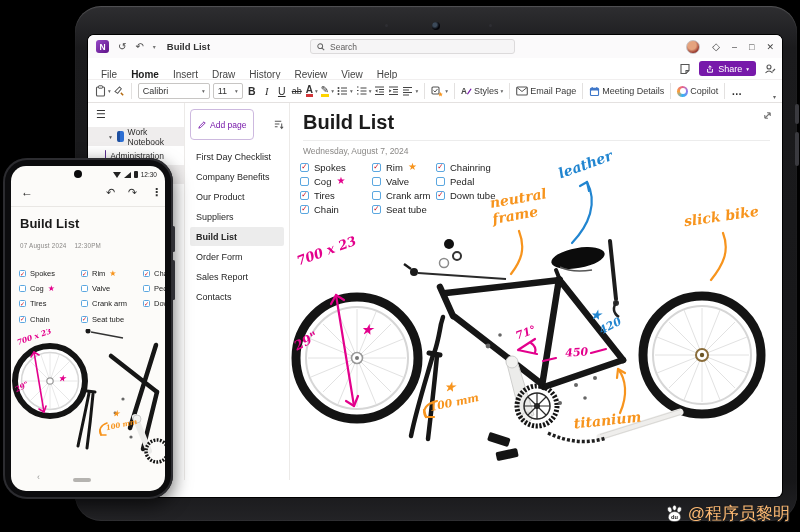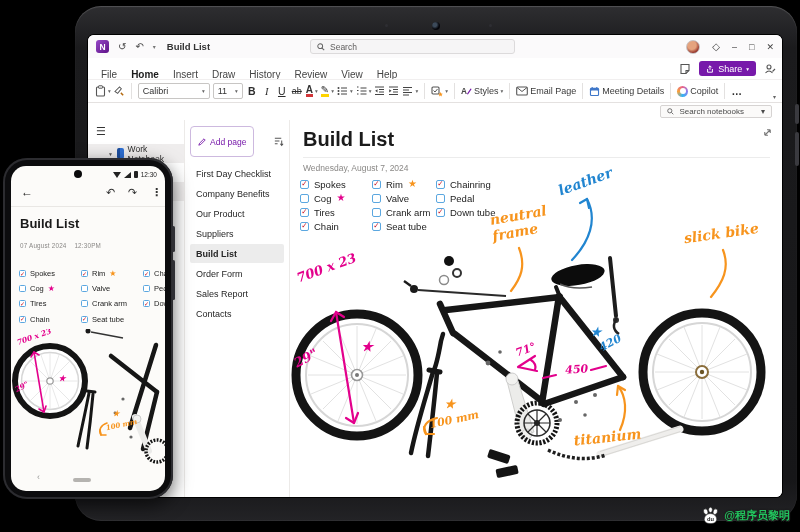--- a/index.html
+++ b/index.html
@@ -113,21 +113,21 @@
   .pchk-col{position:absolute;width:62px;}
   .pchk-row{height:15.2px;display:flex;align-items:center;gap:4px;}
   .pcbox{width:7px;height:7px;border:1.2px solid var(--cbblue);border-radius:1.5px;background:#fff;display:flex;align-items:center;justify-content:center;font-size:6px;font-weight:bold;color:var(--check);line-height:1;flex:none;}
   .pclabel{font-size:7.5px;color:#222;white-space:nowrap;}
   .pcstar{font-size:8px;line-height:1;}
   .pnav-pill{position:absolute;left:62px;top:312px;width:18px;height:3.5px;border-radius:2px;background:#b5b3b0;}
   .pnav-back{position:absolute;left:26px;top:306px;font-size:9px;color:#999;}
 
   
   .watermark{position:absolute;right:10px;bottom:7px;display:flex;align-items:center;gap:4px;z-index:9;}
-  .watermark span{font-size:11px;font-weight:bold;color:#22c55e;text-shadow:0 0 2px #111,1px 1px 0 #2a2a2a,-1px 1px 0 #2a2a2a;}
+  .watermark span{font-size:17px;font-weight:normal;color:#fdba74;text-shadow:0 0 2px #111,1px 1px 0 #2a2a2a,-1px 1px 0 #2a2a2a;}
 </style>
 </head>
 <body>
 
 <div class="tablet">
   <div class="cam cam-main"></div>
   <div class="cam cam-dot" style="left:310px;top:18px;"></div>
   <div class="cam cam-dot" style="left:414px;top:18px;"></div>
   <div class="tab-btn" style="top:98px;height:20px;"></div>
   <div class="tab-btn" style="top:126px;height:34px;"></div>
@@ -289,30 +289,20 @@
       <div class="sep"></div>
       <div class="rb">
         <span class="copilot-ic"></span>
         <span class="lbl">Copilot</span>
       </div>
       <div class="sep"></div>
       <span class="fmt" style="letter-spacing:1px;font-weight:bold;">…</span>
       <span class="ribbon-collapse">▾</span>
     </div>
 
-    <div class="subrow">
-      <div class="nb-search">
-        <svg width="7" height="7" viewBox="0 0 10 10">
-            <circle cx="4" cy="4" r="3" fill="none" stroke="#666" stroke-width="1.3"></circle>
-            <path d="M6.3,6.3 L9,9" stroke="#666" stroke-width="1.3"></path>
-          </svg>
-        <span>Search notebooks</span>
-        <span class="chev" style="margin-left:12px;">▾</span>
-      </div>
-    </div>
 
     <div class="appbody">
 
       <div class="nav">
         <div class="hamburger">☰</div>
         <div class="nav-row hl">
           <span class="nchev">▼</span>
           <span class="book"></span>
           <span>Work Notebook</span>
         </div>

